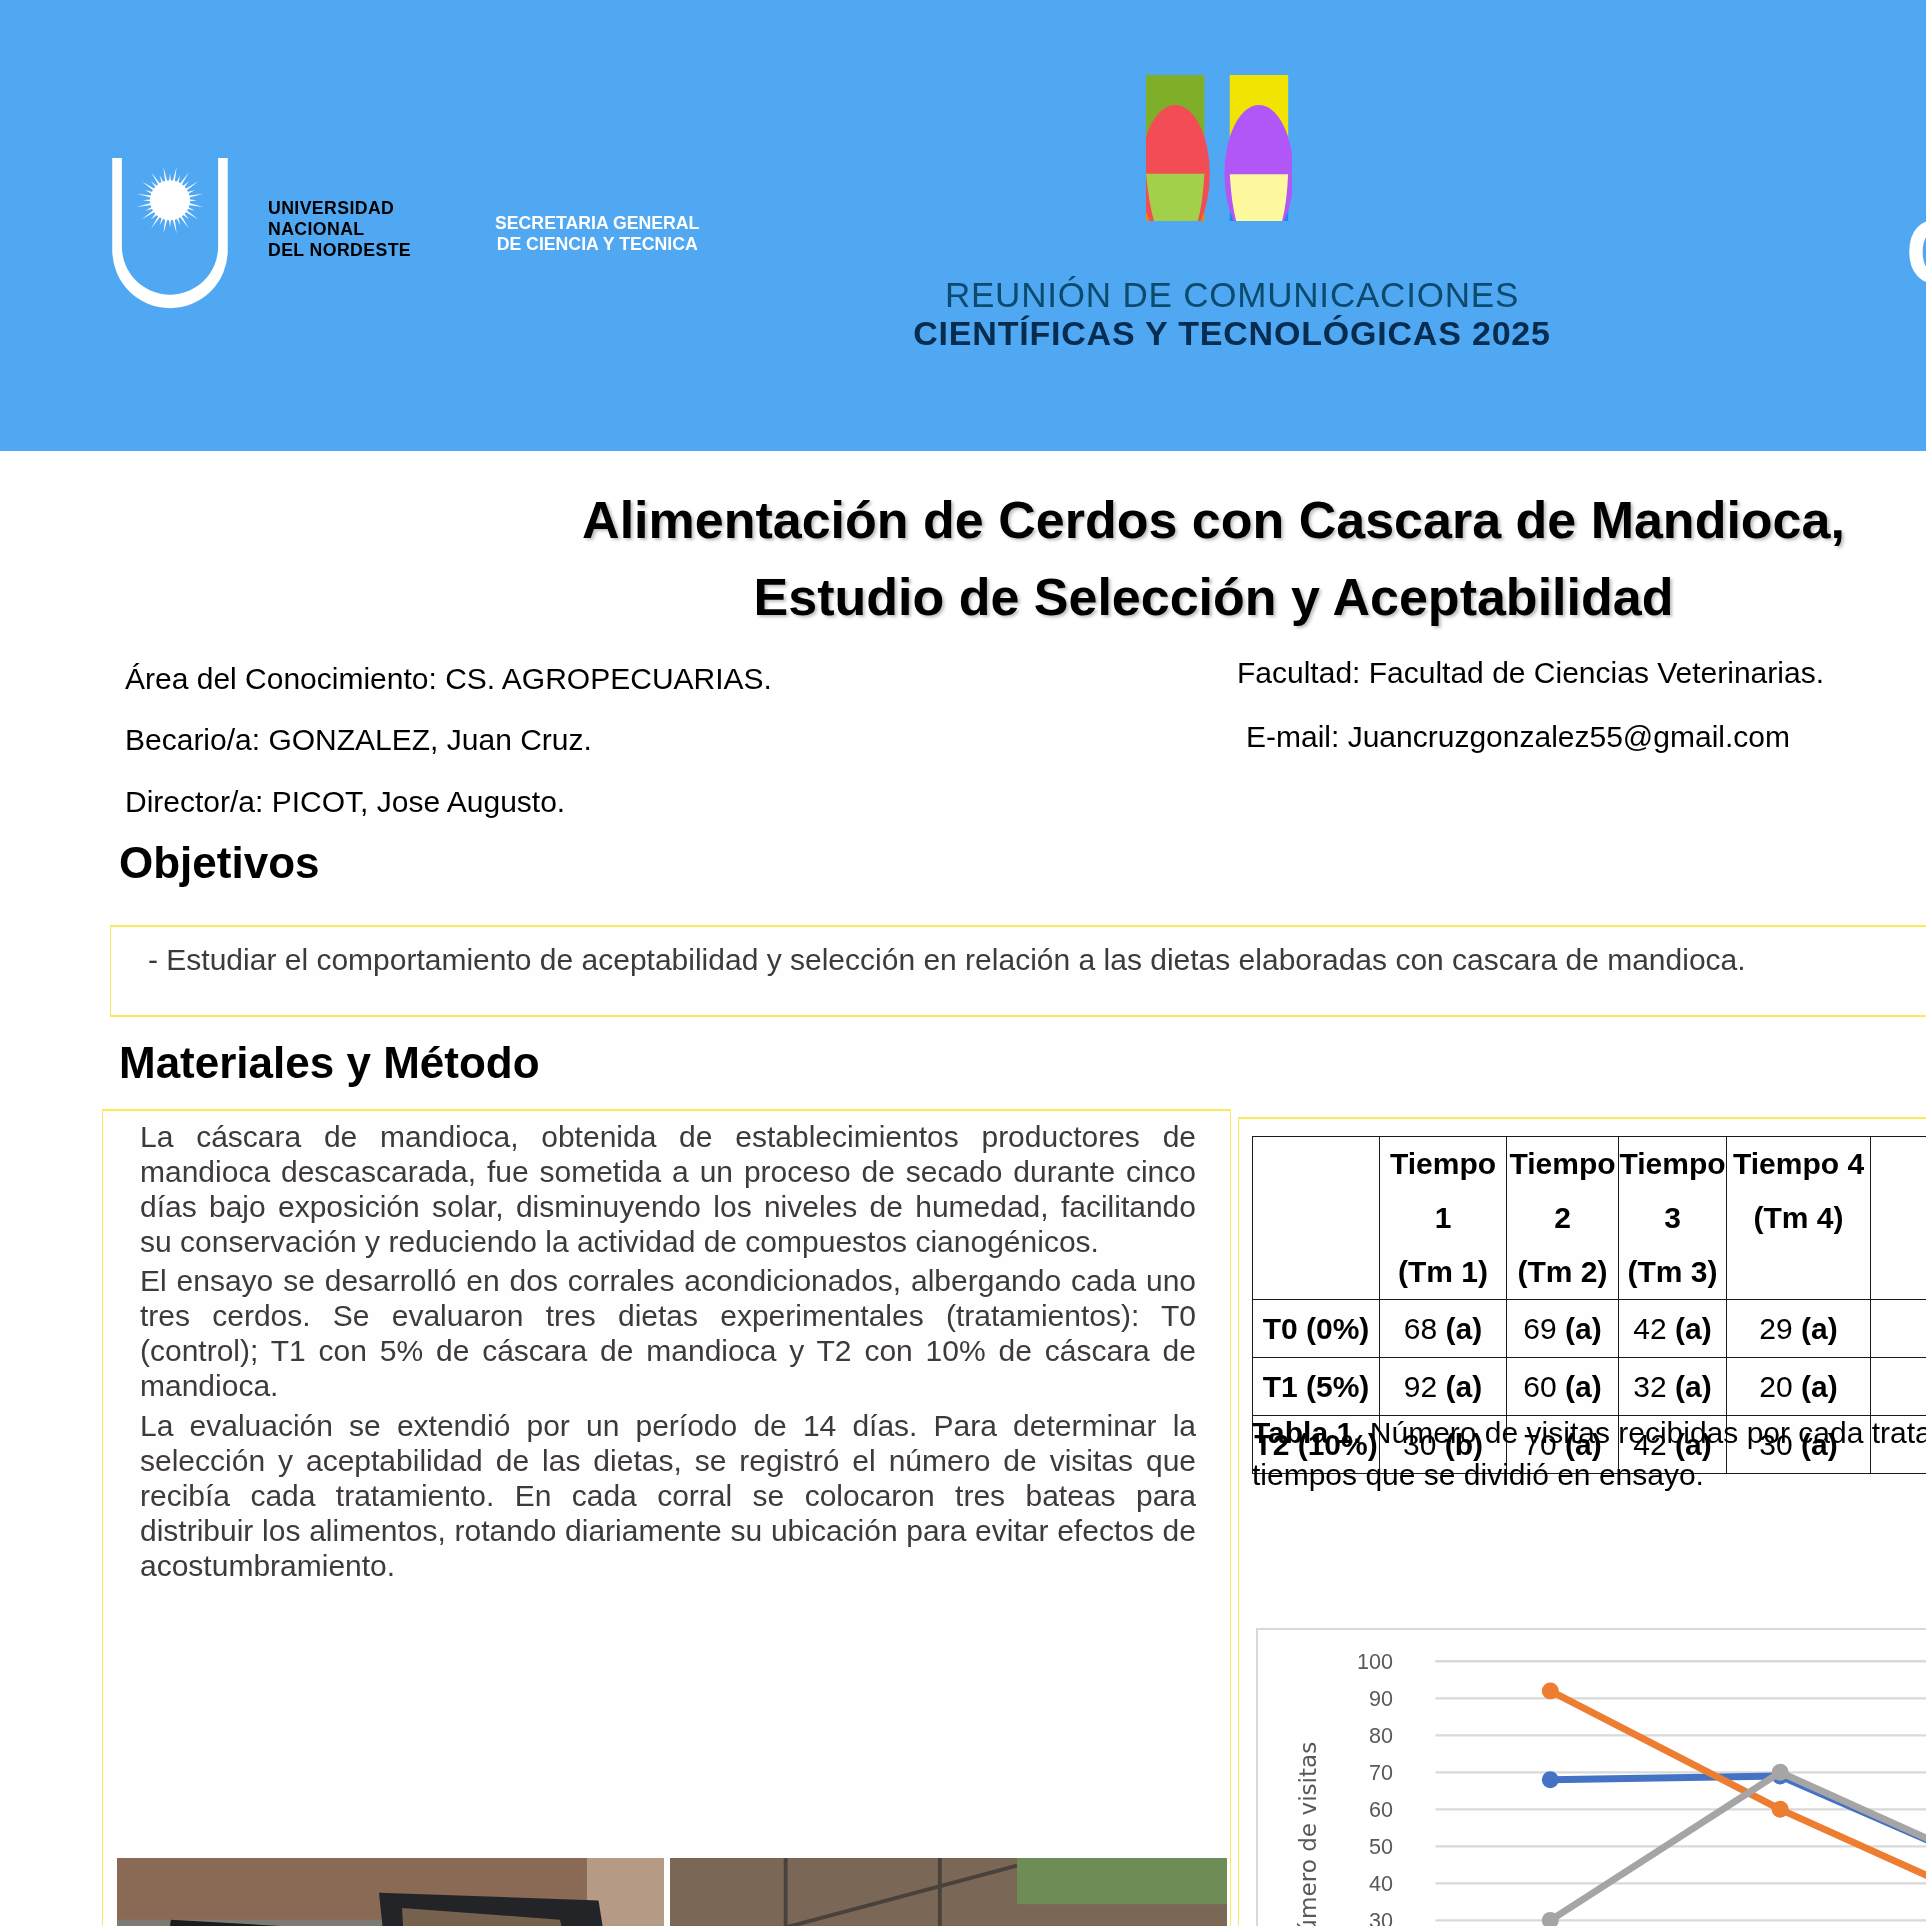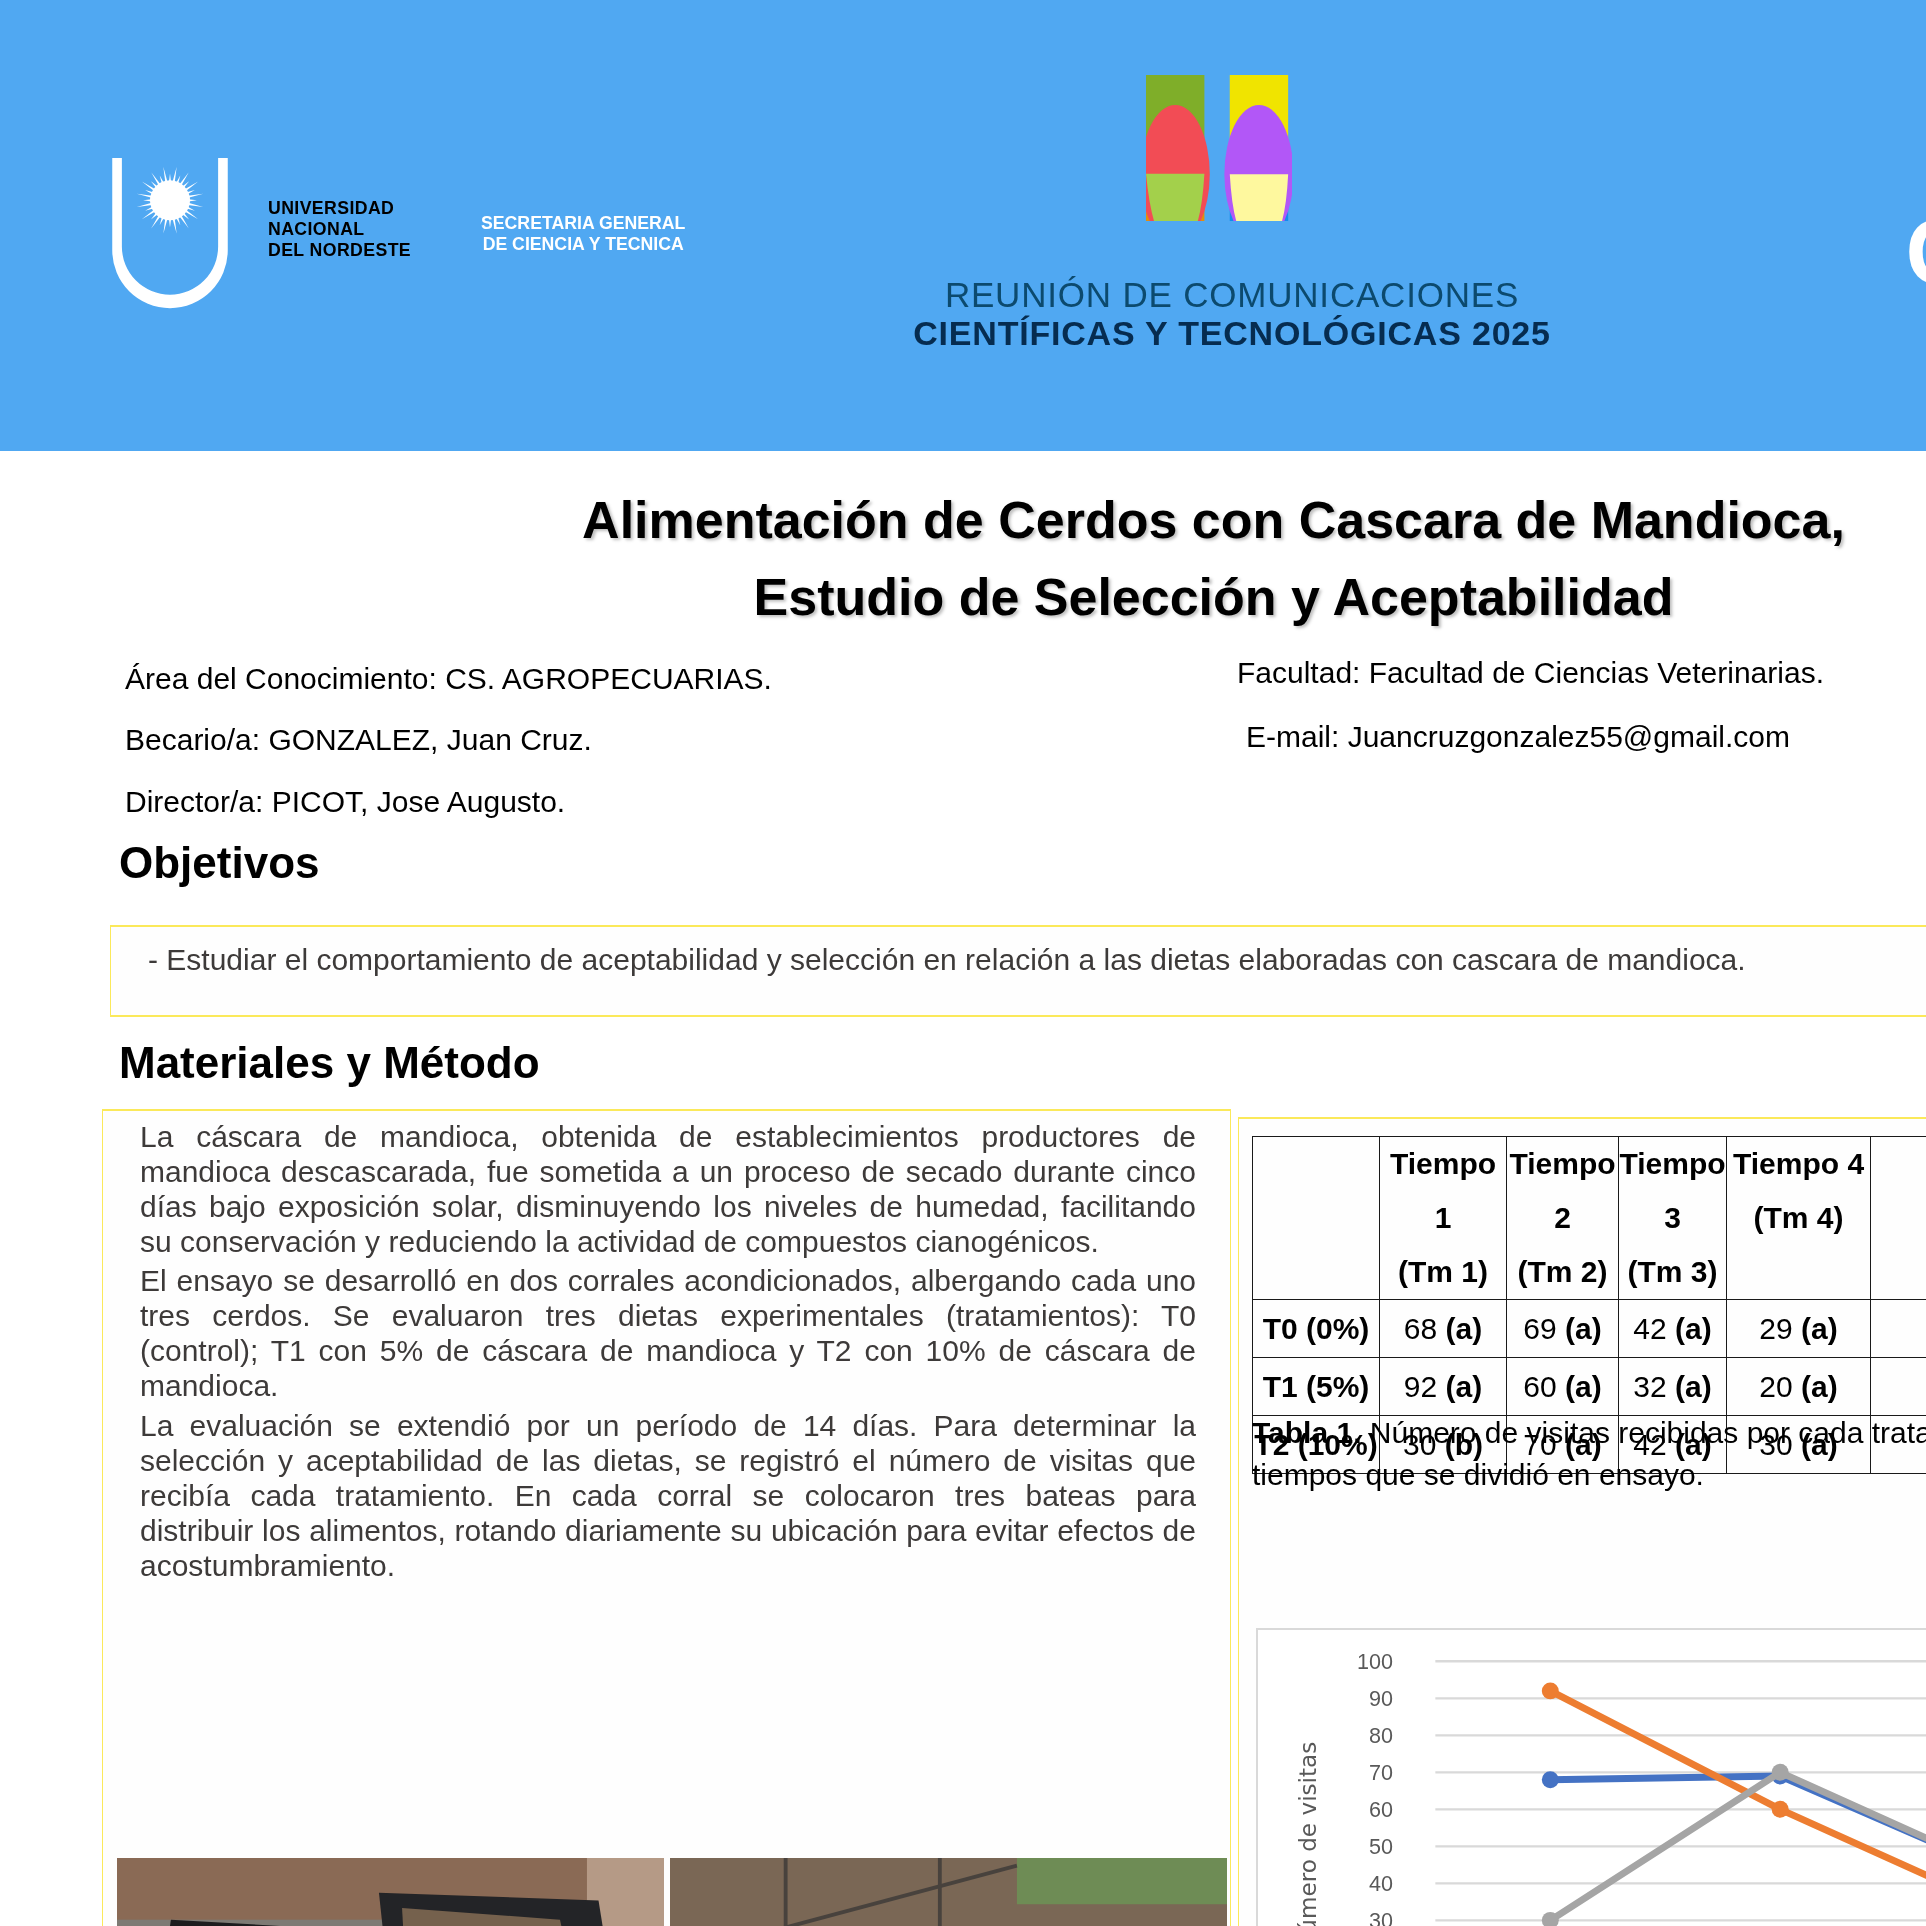--- a/index.html
+++ b/index.html
@@ -3,21 +3,21 @@
 <meta charset="utf-8">
 <style>
   * { box-sizing: border-box; margin: 0; padding: 0; }
   html, body { width: 2427px; height: 3034px; background: #ffffff; overflow: hidden; }
   body { font-family: "Liberation Sans", sans-serif; color: #000; position: relative; }
 
   
   .header { position: absolute; left: 0; top: 0; width: 2427px; height: 451px; background: #50a8f2; }
   .unne-logo { position: absolute; left: 112px; top: 158px; width: 116px; height: 154px; }
   .unne-text { position: absolute; left: 268px; top: 198px; color: #000000; font-weight: bold; font-size: 17.7px; line-height: 21px; letter-spacing: 0.4px; }
-  .secyt-text { position: absolute; left: 481px; top: 213px; color: #fff; font-weight: bold; font-size: 17.7px; line-height: 21px; text-align: center; }
+  .secyt-text { position: absolute; left: 495px; top: 213px; color: #fff; font-weight: bold; font-size: 17.7px; line-height: 21px; text-align: center; }
   .conf-logo { position: absolute; left: 1146px; top: 75px; width: 146px; height: 146px; }
   .conf-xxx { position: absolute; left: 847px; top: 227px; width: 770px; text-align: center; color: #062c50; font-weight: 900; font-size: 42px; line-height: 42px; letter-spacing: 1.5px; }
   .conf-line1 { position: absolute; left: 847px; top: 275px; width: 770px; text-align: center; color: #0c4a6e; font-size: 35px; line-height: 39px; letter-spacing: 0.8px; }
   .conf-line2 { position: absolute; left: 847px; top: 314px; width: 770px; text-align: center; color: #062c50; font-weight: 900; font-size: 34px; line-height: 39px; letter-spacing: 0.8px; }
   .poster-code { position: absolute; left: 1811px; top: 204px; width: 501px; text-align: center; color: #fff; font-weight: bold; font-size: 92px; line-height: 96px; }
   .poster-order { position: absolute; left: 1811px; top: 312px; width: 501px; text-align: center; color: #fff; font-weight: bold; font-size: 31px; line-height: 39px; }
 
   
   .title { position: absolute; left: 0; top: 482px; width: 2427px; text-align: center; font-weight: bold; font-size: 52px; line-height: 77px; text-shadow: 2.3px 2.3px 3.1px rgba(0,0,0,0.25); }
   .meta { position: absolute; font-weight: normal; font-size: 30px; line-height: 39px; }

